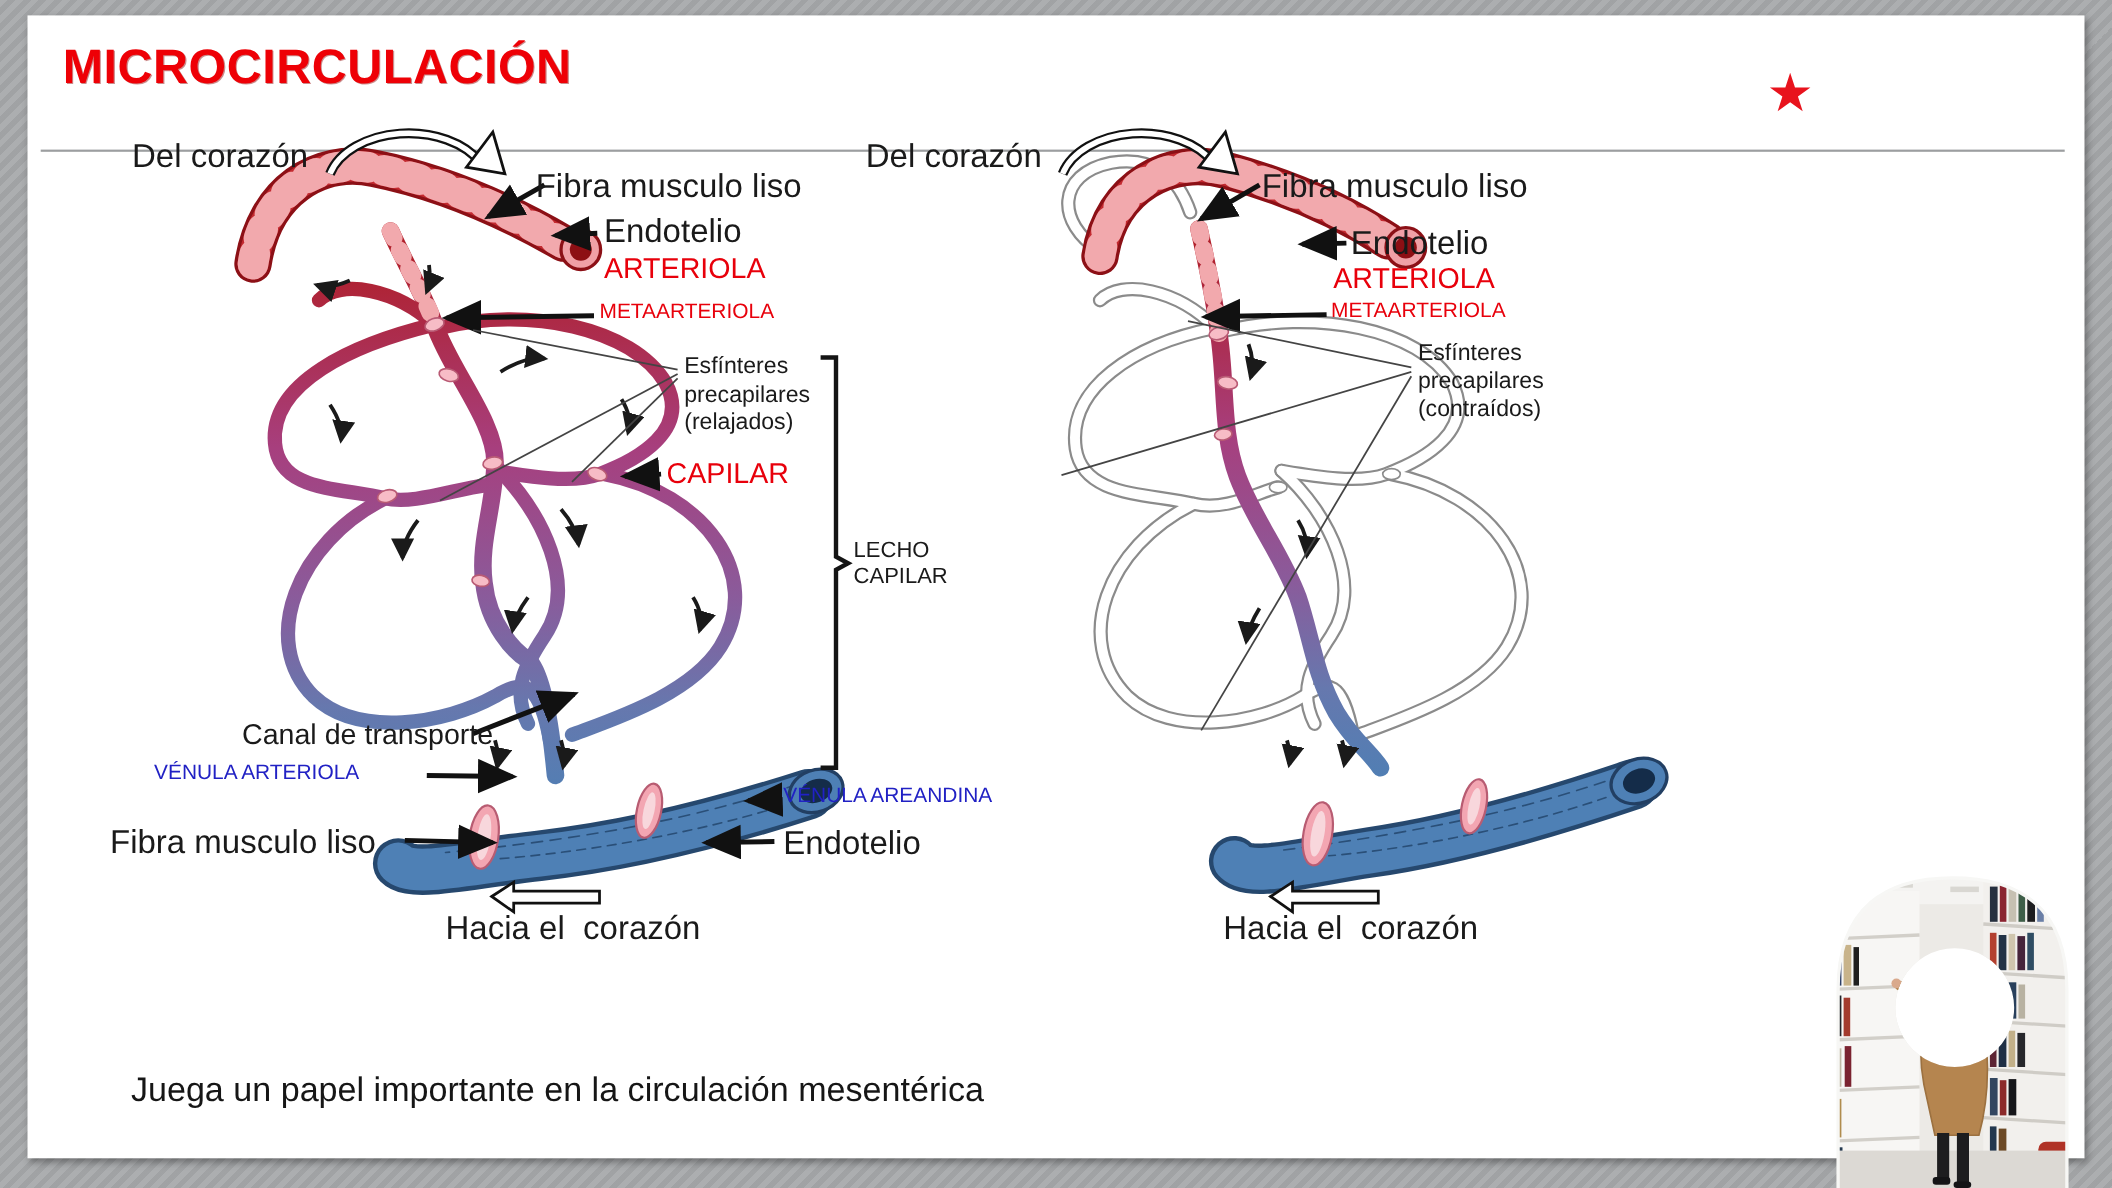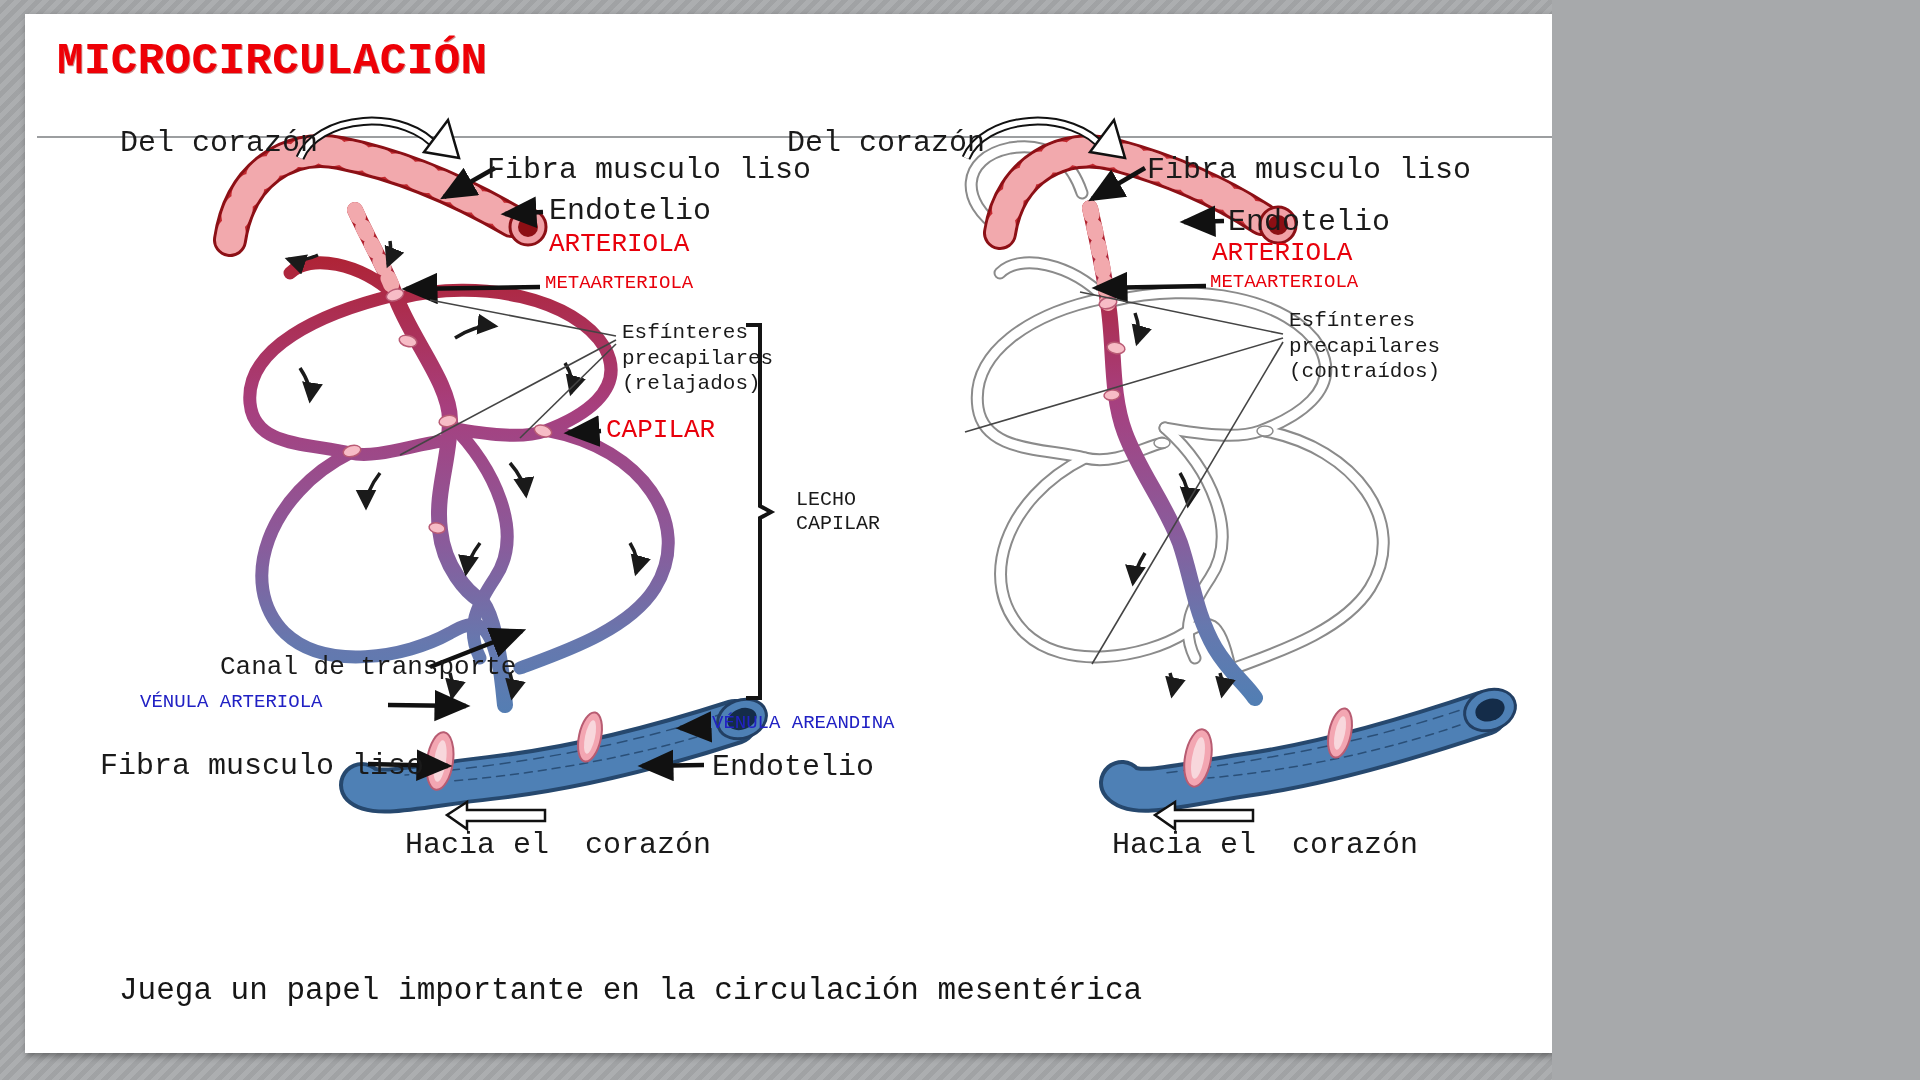--- a/index.html
+++ b/index.html
@@ -1,17 +1,17 @@
 <!DOCTYPE html>
 <html><head>
 <meta charset="utf-8">
 <style>
   html,body{margin:0;padding:0;background:#a7a9ab;}
-  #stage{position:relative;width:1552px;height:1080px;overflow:hidden;
-         font-family:Liberation Mono, monospace;
+  #stage{position:relative;width:1920px;height:1080px;overflow:hidden;
+         font-family:Liberation Sans, sans-serif;
          background:#a7a9ab;
          background-image:repeating-linear-gradient(135deg,rgba(255,255,255,.06) 0 5px,rgba(0,0,0,.04) 5px 10px);}
   #slide{position:absolute;left:25px;top:14px;width:1870px;height:1039px;background:#ffffff;
          box-shadow:2px 3px 7px rgba(0,0,0,.38);}
   .abs{position:absolute;}
   #title{left:57px;top:36px;font-size:44px;font-weight:bold;color:#ee0006;letter-spacing:.5px;
          text-shadow:1px 1px 0 rgba(140,0,0,.45);}
   #rule{left:37px;top:136px;width:1840px;height:2px;background:#9c9ea0;}
   #star{left:1606px;top:62px;font-size:48px;color:#e8131d;line-height:1;}
   #logo{left:1694px;top:68px;width:180px;text-align:left;}
@@ -260,21 +260,21 @@
 
   <div class="lbl fs30 z4" style="left:120px;top:125px;">Del corazón</div>
   <div class="lbl fs30 z4" style="left:487px;top:152px;">Fibra musculo liso</div>
   <div class="lbl fs30 z4" style="left:549px;top:193px;">Endotelio</div>
   <div class="lbl fs26 red z4" style="left:549px;top:229px;">ARTERIOLA</div>
   <div class="lbl fs25 red z4" style="left:545px;top:272px;">METAARTERIOLA</div>
   <div class="lbl fs21 z4" style="left:622px;top:320px;">Esfínteres
 precapilares
 (relajados)</div>
   <div class="lbl fs26 red z4" style="left:606px;top:415px;">CAPILAR</div>
-  <div class="lbl fs20 z4" style="left:796px;top:488px;">LECHO
+  <div class="lbl fs20 z4" style="left:776px;top:488px;">LECHO
 CAPILAR</div>
   <div class="lbl fs26 z4" style="left:220px;top:652px;">Canal de transporte</div>
   <div class="lbl fs25 blue z4" style="left:140px;top:691px;">VÉNULA ARTERIOLA</div>
   <div class="lbl fs25 blue z4" style="left:712px;top:712px;">VÉNULA AREANDINA</div>
   <div class="lbl fs30 z4" style="left:100px;top:748px;">Fibra musculo liso</div>
   <div class="lbl fs30 z4" style="left:712px;top:749px;">Endotelio</div>
   <div class="lbl fs30 pre z4" style="left:405px;top:827px;">Hacia el  corazón</div>
 
   <div class="lbl fs30 z4" style="left:787px;top:125px;">Del corazón</div>
   <div class="lbl fs30 z4" style="left:1147px;top:152px;">Fibra musculo liso</div>

